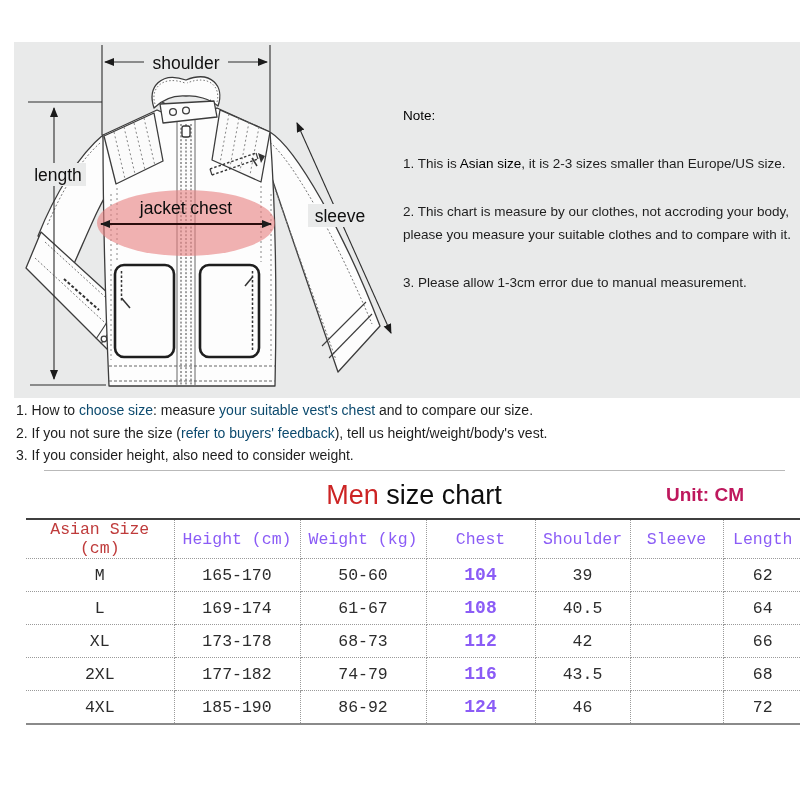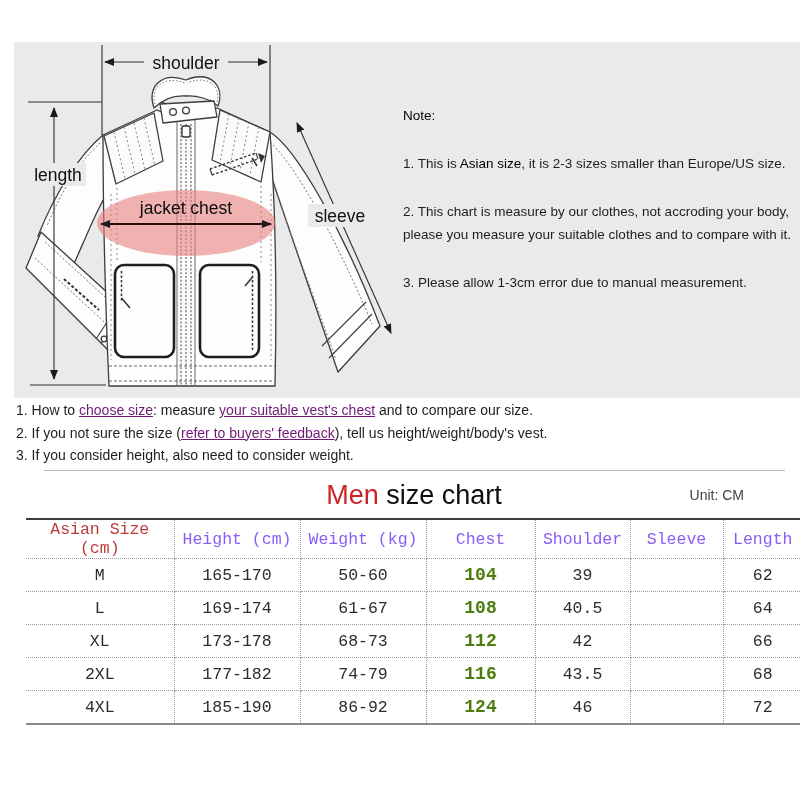--- a/index.html
+++ b/index.html
@@ -5,41 +5,41 @@
   html,body{margin:0;padding:0;background:#ffffff;}
   .stage{position:relative;width:800px;height:800px;background:#ffffff;overflow:hidden;
          font-family:"Liberation Sans",sans-serif;color:#222;margin-left:14px;}
   
   .diagram-panel{position:absolute;left:0;top:42px;width:800px;height:356px;background:#e9eaea;}
   .jacket-svg{position:absolute;left:0;top:0;}
   
   .notes{position:absolute;left:389px;top:62px;width:412px;font-size:13.5px;line-height:23px;color:#1e1e1e;}
   .notes p{margin:0 0 25px 0;white-space:nowrap;}
   .red{color:#000000;}
-  .tip-red{color:#701a75;text-decoration:underline;}
+  .tip-red{color:#0c4a6e;}
   
   .tips{position:absolute;left:2px;top:399px;width:796px;font-size:14px;line-height:22.5px;color:#1e1e1e;}
   .tips p{margin:0;white-space:nowrap;}
   .rule{position:absolute;left:30px;top:470px;width:741px;height:1px;background:#b9b9b9;}
   
   .chart-title-row{position:absolute;left:0;top:472px;width:800px;height:46px;}
   .chart-title{margin:0;font-size:27px;font-weight:400;line-height:46px;text-align:center;color:#0d0d0d;letter-spacing:0;}
   .chart-title .men{color:#cc2424;}
-  .unit-label{position:absolute;right:70px;top:0;line-height:46px;font-size:14px;font-weight:normal;color:#404040;}
+  .unit-label{position:absolute;right:70px;top:0;line-height:46px;font-size:19px;font-weight:bold;color:#be185d;}
   
   .size-table{position:absolute;left:12px;top:518px;width:776px;border-collapse:collapse;table-layout:fixed;
               border-top:2px solid #3f3f3f;border-bottom:2px solid #8a8a8a;font-family:Liberation Mono, monospace;}
   .size-table th,.size-table td{border-bottom:1px dotted #9a9a9a;border-right:1px dotted #9a9a9a;
               text-align:center;vertical-align:middle;font-weight:400;padding:0;}
   .size-table th{height:36px;font-size:16.5px;color:#8b5cf6;}
   .size-table td{height:32px;font-size:16.5px;color:#2c2c2c;}
   .size-table th:last-child,.size-table td:last-child{border-right:none;}
   .size-table tbody tr:last-child td{border-bottom:none;}
   .size-table th.red-head{color:#bf3b3b;}
-  .size-table td.chest-cell{font-weight:bold;font-size:18px;color:#4d7c0f;}
+  .size-table td.chest-cell{font-weight:bold;font-size:18px;color:#8b5cf6;}
 </style>
 </head>
 <body>
 
 <div class="stage">
 
   <section class="diagram-panel">
 
     <svg class="jacket-svg" width="400" height="356" viewBox="0 0 400 356">
       <defs>

